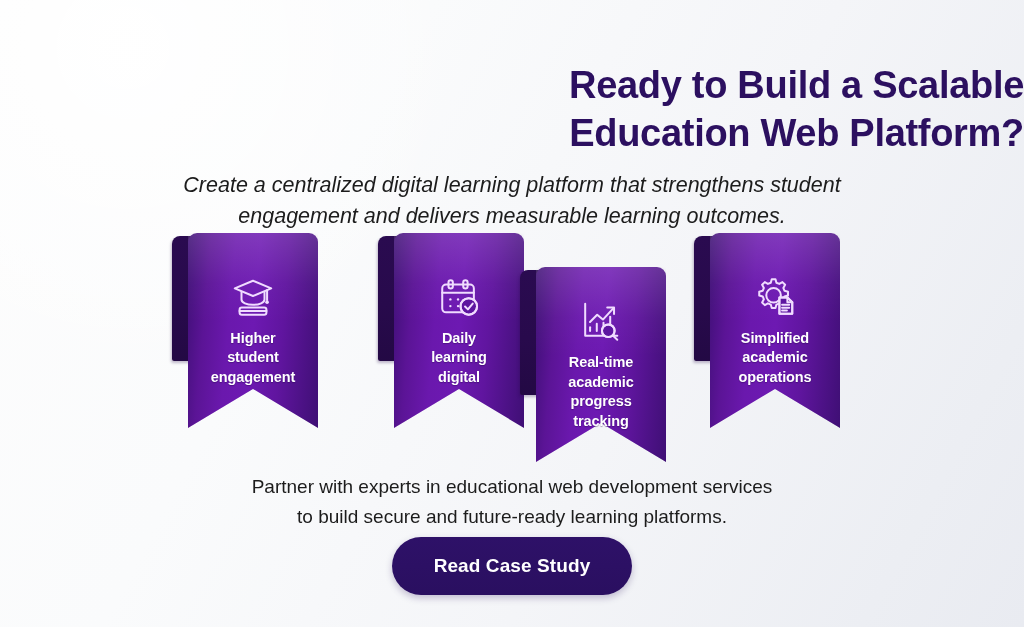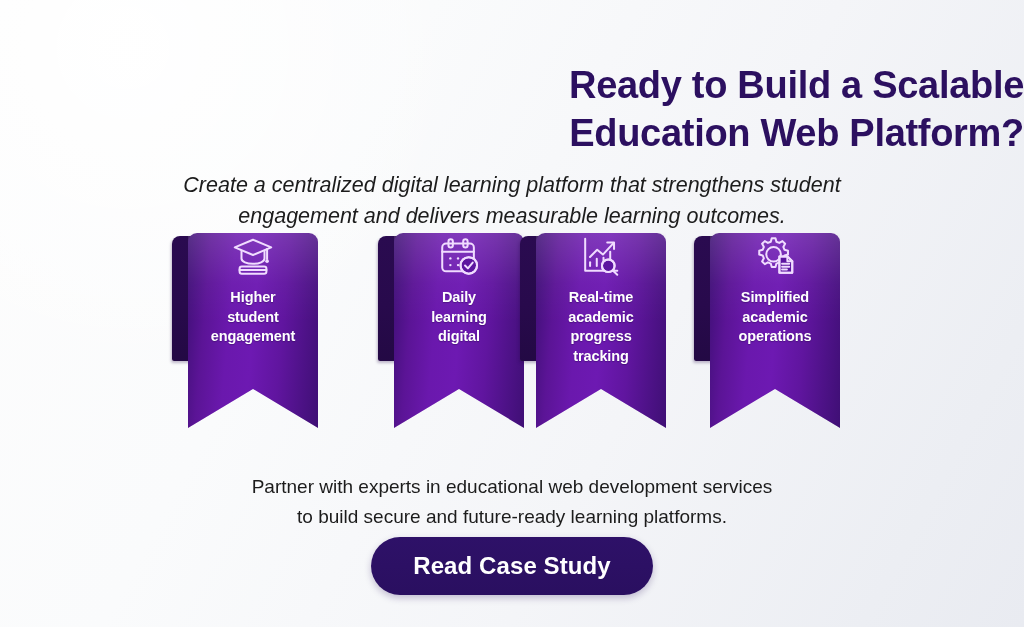--- a/index.html
+++ b/index.html
@@ -135,20 +135,21 @@
   .ribbon-inner {
     position: absolute;
     left: 0;
     top: 0;
     width: 130px;
     height: 195px;
     display: flex;
     flex-direction: column;
     align-items: center;
     box-sizing: border-box;
+    justify-content: center;
   }
 
   .ribbon-icon {
     width: 46px;
     height: 46px;
     display: block;
     margin-bottom: 9px;
   }
   .ribbon-icon svg {
     display: block;
@@ -194,21 +195,21 @@
     display: inline-flex;
     align-items: center;
     justify-content: center;
     height: 58px;
     padding: 0 42px;
     border: none;
     border-radius: 29px;
     background: linear-gradient(180deg, #2e1168 0%, #2a0f60 100%);
     color: #ffffff;
     font-family: "Liberation Sans", sans-serif;
-    font-size: 24px;
+    font-size: 19px;
     font-weight: 700;
     letter-spacing: 0.1px;
     cursor: pointer;
     box-shadow: 0 3px 7px rgba(40, 15, 90, 0.25);
   }
 </style>
 </head>
 <body>
 
 <div class="banner">
@@ -272,21 +273,21 @@
           </svg>
         </span>
         <span class="ribbon-label">
           <span>Daily</span><br>
           <span>learning</span><br>
           <span>digital</span>
         </span>
       </div>
     </div>
 
-    <div class="ribbon" style="left:364px;">
+    <div class="ribbon" style="left:364px;margin-top:34px;">
       <div class="ribbon-fold"></div>
       <div class="ribbon-body"></div>
       <div class="ribbon-gloss"></div>
       <div class="ribbon-inner">
         <span class="ribbon-icon">
           <svg viewBox="0 0 48 48" fill="none" stroke="#f0dcff" stroke-width="2.1" stroke-linecap="round" stroke-linejoin="round">
             <path d="M7.5 6 V39.5 H41"></path>
             <path d="M12.5 25 L20 17.5 L26 22.5 L37 10.5"></path>
             <path d="M30.5 9.8 H37.6 V16.6"></path>
             <path d="M12.6 34.5 V30.5"></path>

